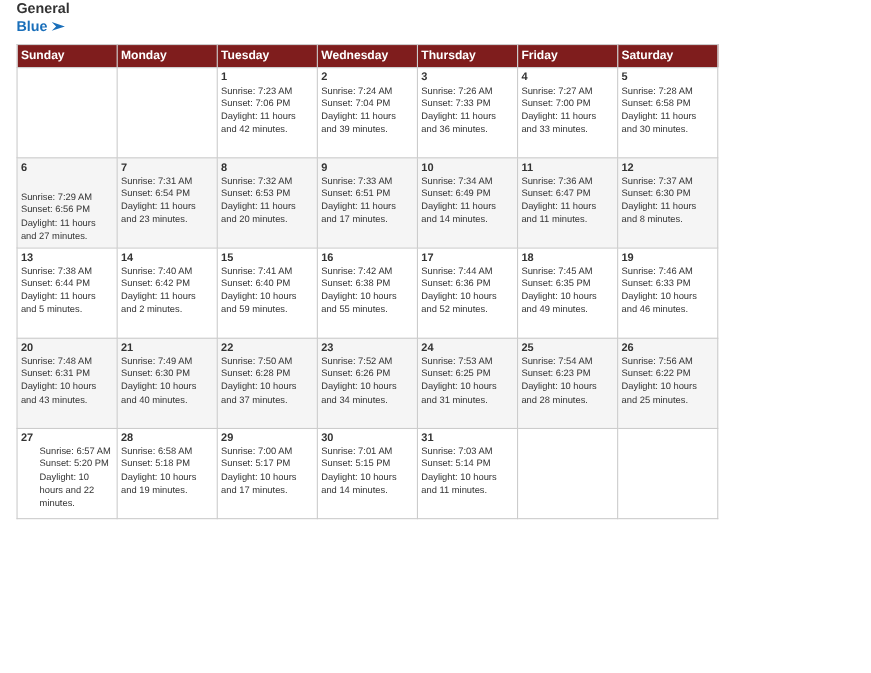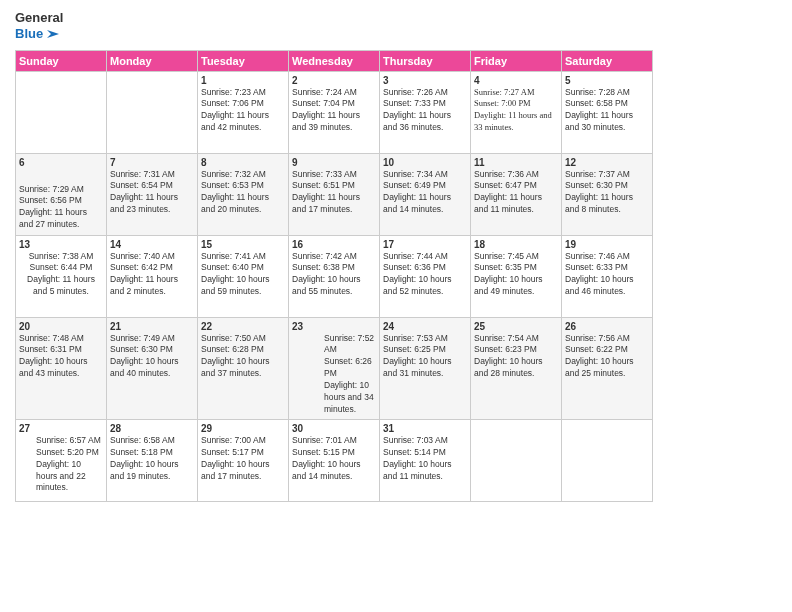--- a/index.html
+++ b/index.html
@@ -6,21 +6,21 @@
     body {
       width: 792px;
       height: 612px;
       font-family: Arial, sans-serif;
       background: #fff;
       overflow: hidden;
     }
     .page {
       width: 668px;
       height: 612px;
-      padding: 10px 15px;
+      padding: 0 15px;
       border-radius: 32px;
     }
     .header {
       display: flex;
       justify-content: space-between;
       align-items: flex-start;
       margin-bottom: 8px;
     }
     .logo {
       display: flex;
@@ -38,21 +38,21 @@
     .location {
       font-size: 14px;
       color: #333;
     }
     table {
       width: 100%;
       border-collapse: collapse;
       table-layout: fixed;
     }
     thead tr th {
-      background-color: #ec4899;
+      background-color: #7f1d1d;
       color: #fff;
       font-size: 11px;
       font-weight: bold;
       padding: 4px 3px;
       text-align: left;
       border: 1px solid #ccc;
     }
     tbody tr td {
       vertical-align: top;
       border: 1px solid #ccc;
@@ -128,21 +128,21 @@
 Daylight: 11 hours and 39 minutes.</div>
           </td>
           <td>
             <span class="day-num">3</span>
             <div class="day-info" style="white-space: pre-line;">Sunrise: 7:26 AM
 Sunset: 7:33 PM
 Daylight: 11 hours and 36 minutes.</div>
           </td>
           <td>
             <span class="day-num">4</span>
-            <div class="day-info" style="white-space: pre-line; font-family: Liberation Serif, serif;">Sunrise: 7:27 AM
+            <div class="day-info" style="white-space: pre-line;">Sunrise: 7:27 AM
 Sunset: 7:00 PM
 Daylight: 11 hours and 33 minutes.</div>
           </td>
           <td>
             <span class="day-num">5</span>
             <div class="day-info" style="white-space: pre-line;">Sunrise: 7:28 AM
 Sunset: 6:58 PM
 Daylight: 11 hours and 30 minutes.</div>
           </td>
         </tr>
@@ -186,21 +186,21 @@
           <td>
             <span class="day-num">12</span>
             <div class="day-info" style="white-space: pre-line;">Sunrise: 7:37 AM
 Sunset: 6:30 PM
 Daylight: 11 hours and 8 minutes.</div>
           </td>
         </tr>
         <tr>
           <td>
             <span class="day-num">13</span>
-            <div class="day-info" style="white-space: pre-line; text-align: center;">Sunrise: 7:38 AM
+            <div class="day-info" style="white-space: pre-line;">Sunrise: 7:38 AM
 Sunset: 6:44 PM
 Daylight: 11 hours and 5 minutes.</div>
           </td>
           <td>
             <span class="day-num">14</span>
             <div class="day-info" style="white-space: pre-line;">Sunrise: 7:40 AM
 Sunset: 6:42 PM
 Daylight: 11 hours and 2 minutes.</div>
           </td>
           <td>
@@ -248,21 +248,21 @@
 Daylight: 10 hours and 40 minutes.</div>
           </td>
           <td>
             <span class="day-num">22</span>
             <div class="day-info" style="white-space: pre-line;">Sunrise: 7:50 AM
 Sunset: 6:28 PM
 Daylight: 10 hours and 37 minutes.</div>
           </td>
           <td>
             <span class="day-num">23</span>
-            <div class="day-info" style="white-space: pre-line; margin-left: 32px;">Sunrise: 7:52 AM
+            <div class="day-info" style="white-space: pre-line;">Sunrise: 7:52 AM
 Sunset: 6:26 PM
 Daylight: 10 hours and 34 minutes.</div>
           </td>
           <td>
             <span class="day-num">24</span>
             <div class="day-info" style="white-space: pre-line;">Sunrise: 7:53 AM
 Sunset: 6:25 PM
 Daylight: 10 hours and 31 minutes.</div>
           </td>
           <td>

